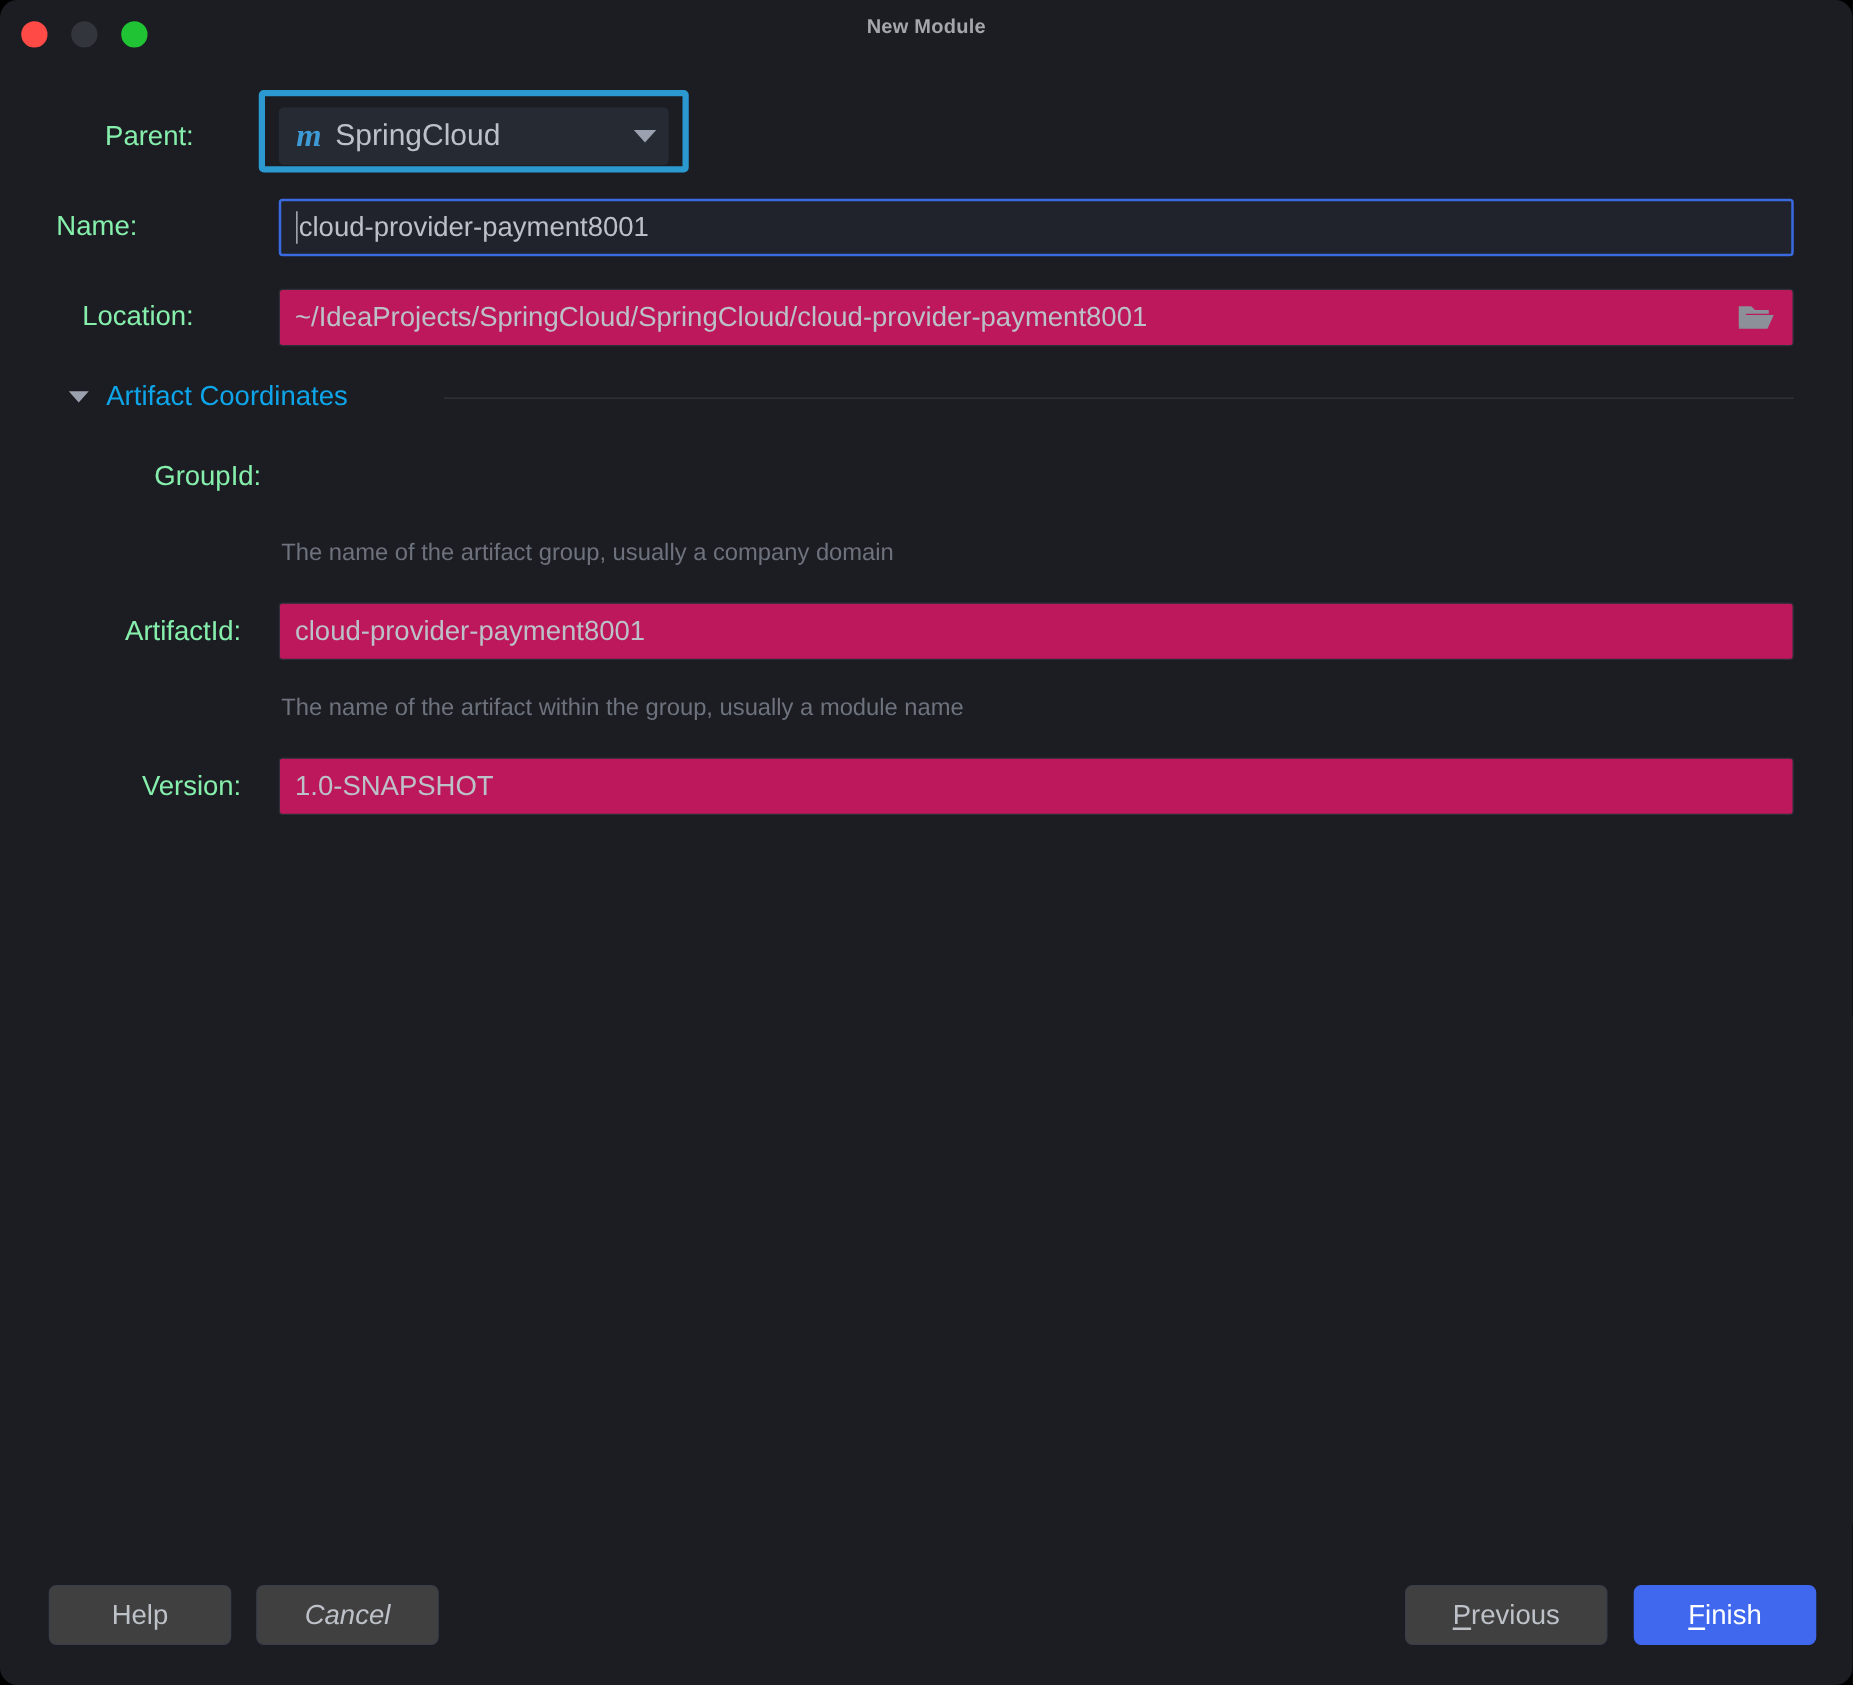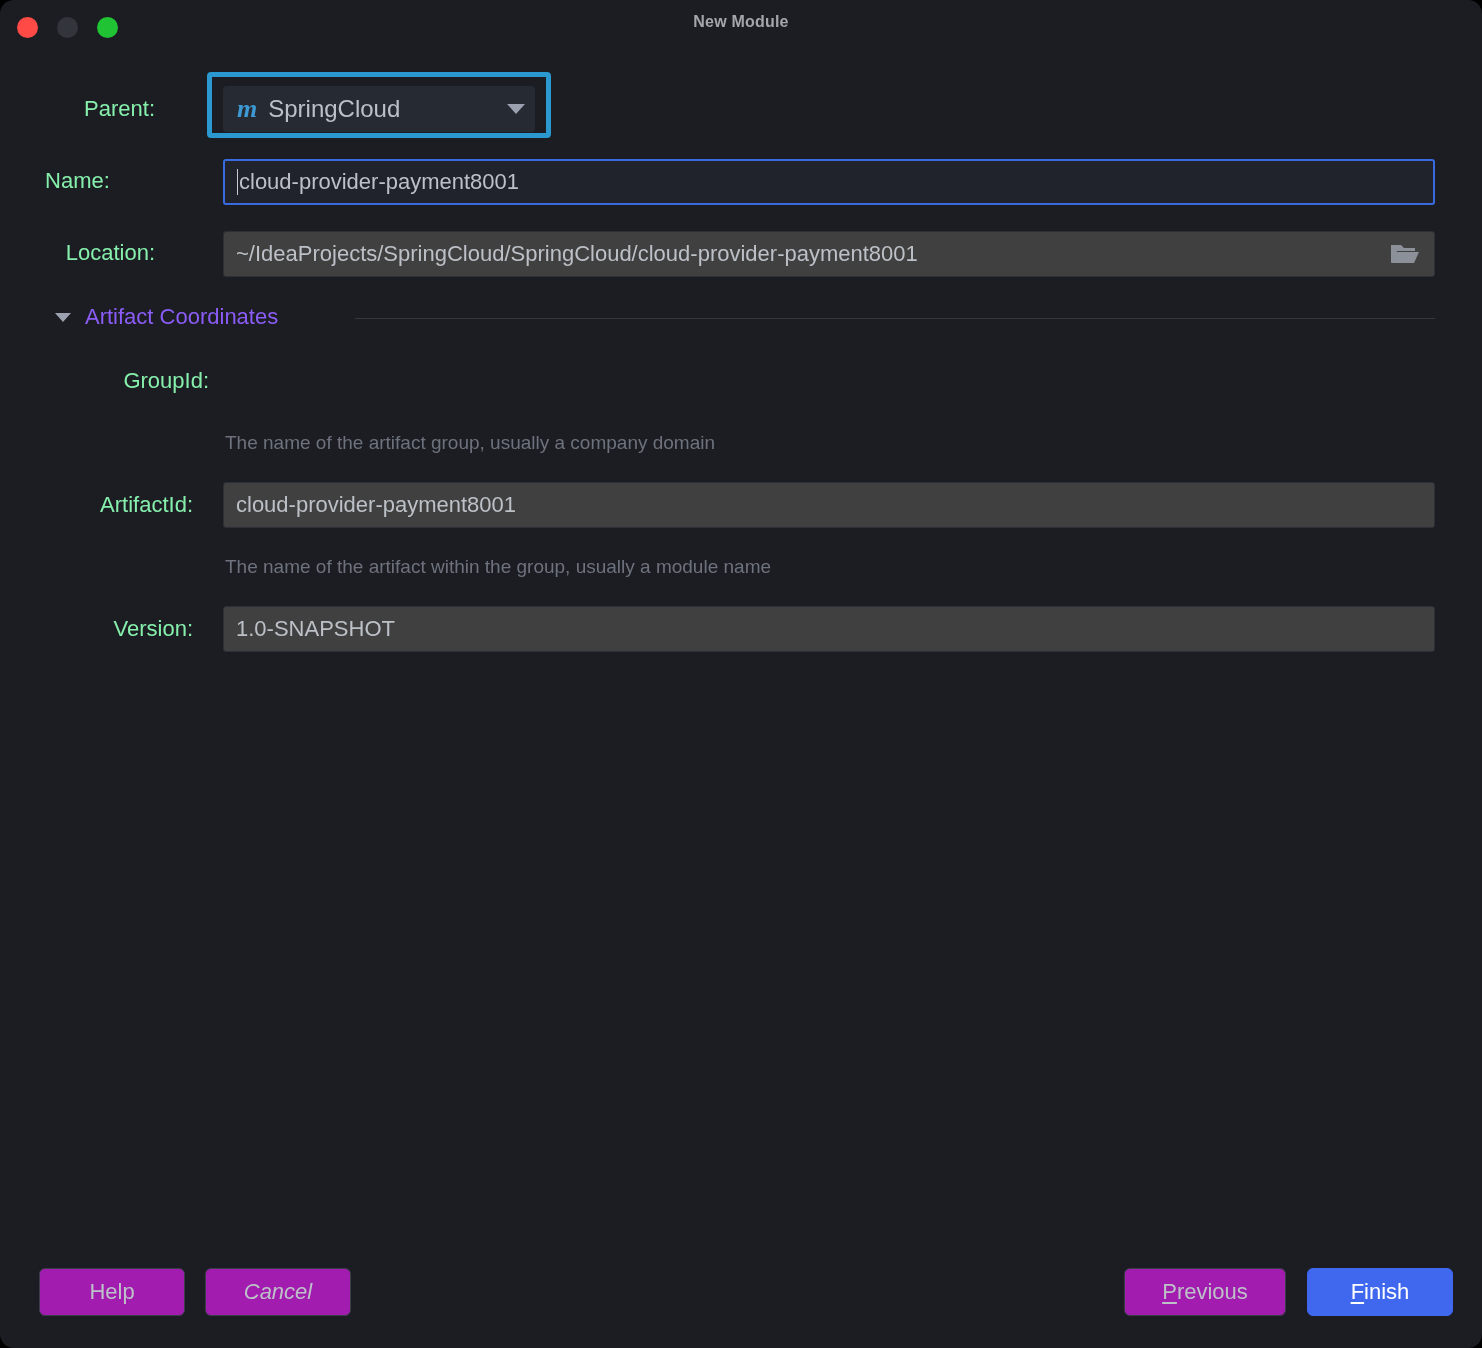--- a/index.html
+++ b/index.html
@@ -64,21 +64,21 @@
     position: absolute;
     font-size: 22px;
     color: #86efac;
     white-space: nowrap;
   }
   .lbl.right { text-align: right; }
 
   .field {
     position: absolute;
     box-sizing: border-box;
-    background: #404040;
+    background: #be185d;
     border: 1px solid #2c2f38;
     border-radius: 3px;
     height: 46px;
     display: flex;
     align-items: center;
     padding: 0 12px;
     font-size: 22px;
     color: #bcc0c7;
     white-space: nowrap;
     overflow: hidden;
@@ -153,21 +153,21 @@
     gap: 14px;
   }
   .tri-down {
     width: 0; height: 0;
     border-left: 8px solid transparent;
     border-right: 8px solid transparent;
     border-top: 9px solid #9ba1ae;
   }
   .section-title {
     font-size: 22px;
-    color: #8b5cf6;
+    color: #0ea5e9;
     white-space: nowrap;
   }
   .section-line {
     position: absolute;
     height: 1px;
     background: #34373f;
   }
 
   .hint {
     position: absolute;
@@ -175,21 +175,21 @@
     color: #6d727d;
     white-space: nowrap;
   }
 
   
   .btn {
     position: absolute;
     box-sizing: border-box;
     height: 48px;
     border-radius: 6px;
-    background: #a21caf;
+    background: #404040;
     border: 1px solid #3a3e49;
     color: #bdc1c8;
     font-size: 22px;
     display: flex;
     align-items: center;
     justify-content: center;
     user-select: none;
   }
   .btn.primary {
     background: #3f68ef;

